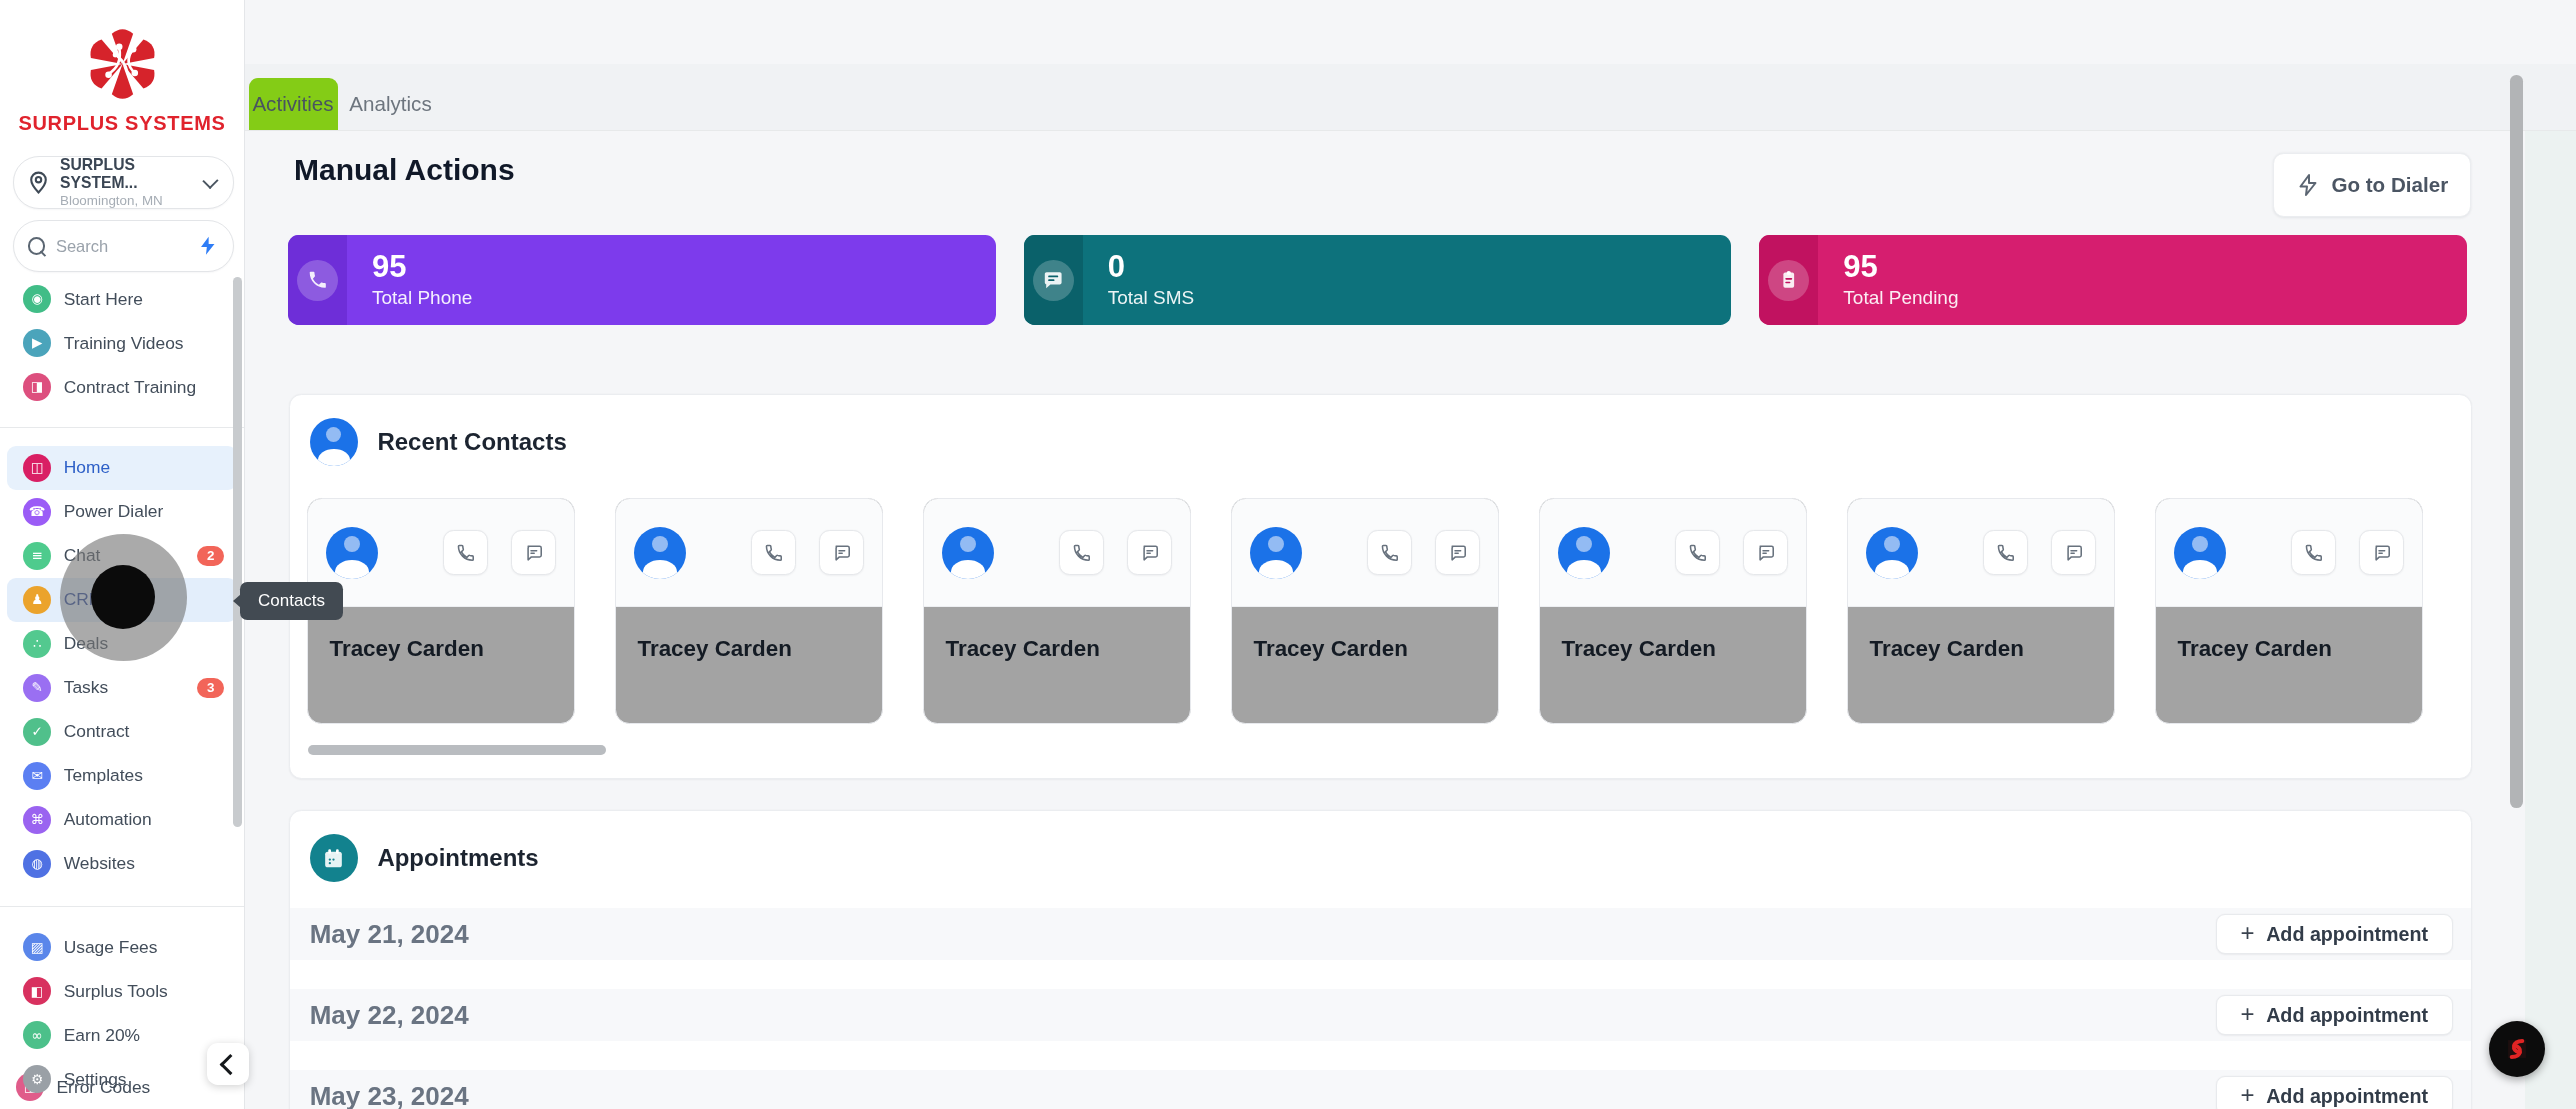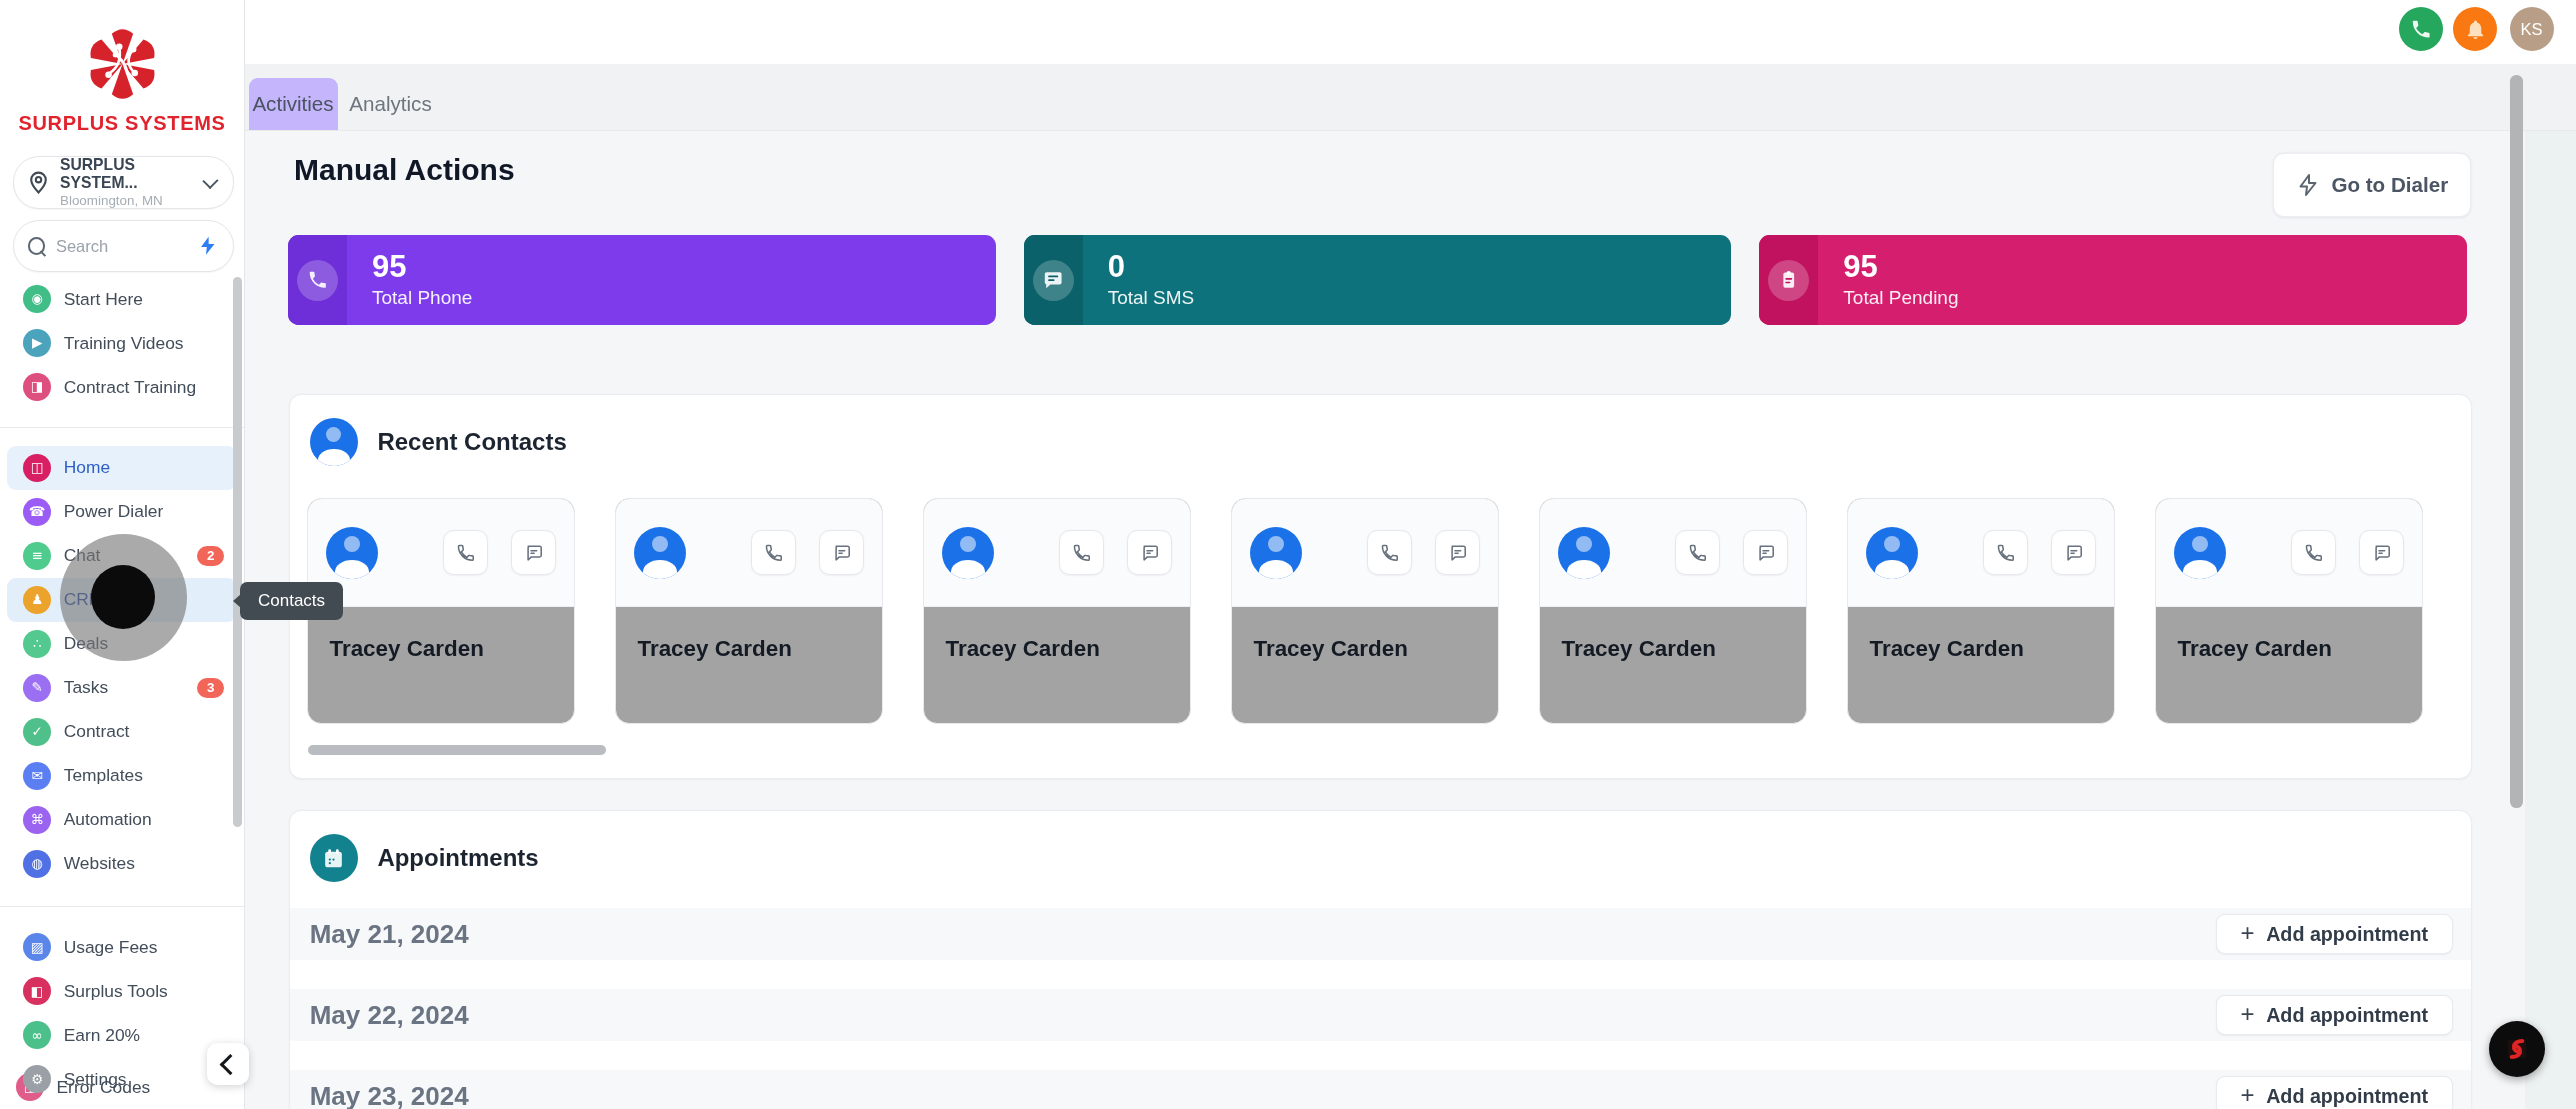--- a/index.html
+++ b/index.html
@@ -37,21 +37,21 @@
   .collapse-btn{position:absolute;left:207px;top:1043px;width:42px;height:42px;background:#fff;border-radius:10.7px;
                 box-shadow:0 1.8px 9px rgba(0,0,0,.18);z-index:40;display:flex;align-items:center;justify-content:center;}
   .collapse-glyph{width:11.6px;height:11.6px;border-left:3.2px solid #15181b;border-bottom:3.2px solid #15181b;
                   transform:rotate(45deg);margin-left:4.5px;}
 
   
   .topbar{position:absolute;left:244px;top:0;right:0;height:64px;background:#fff;}
   .tb-circle{position:absolute;top:7.2px;width:44px;height:44px;border-radius:50%;display:flex;align-items:center;justify-content:center;}
   .tabstrip{position:absolute;left:244px;top:64px;right:0;height:66px;background:#f0f2f4;border-bottom:0.9px solid #e7e9ea;}
   .tab{position:absolute;top:14.3px;height:52px;display:flex;align-items:center;justify-content:center;font-size:20.6px;}
-  .tab.active{background:#c4b5fd;border-radius:9px 9px 0 0;color:#495460;font-weight:500;}
+  .tab.active{background:#84cc16;border-radius:9px 9px 0 0;color:#495460;font-weight:500;}
   .tab.inactive{color:#6d757e;}
 
   
   .content{position:absolute;left:244px;top:131px;width:2332px;height:979px;background:#f5f6f8;}
   .h1{position:absolute;left:50px;top:21.5px;font-size:30px;font-weight:bold;color:#101828;}
   .dialer-btn{position:absolute;left:2029px;top:21.5px;width:196px;height:62px;background:#fff;border:0.9px solid #ebedf0;
               border-radius:10.7px;box-shadow:0 0.9px 2.7px rgba(16,24,40,.08);display:flex;align-items:center;justify-content:center;gap:11.6px;
               color:#5b6572;}
   .dialer-label{font-size:20.6px;font-weight:600;color:#4b5563;}
 
@@ -276,35 +276,20 @@
         </div>
     </div>
 
     <div class="sb-scroll"></div>
   </div>
 
   <div class="collapse-btn">
     <span class="collapse-glyph"></span>
   </div>
 
-  <div class="topbar">
-    <div class="tb-circle" style="right:133px;background:#25a75e;">
-      <svg width="22.4" height="22.4" viewBox="0 0 24 24">
-        <path d="M6.6 10.8c1.5 2.9 3.8 5.2 6.7 6.7l2.2-2.2c.3-.3.7-.4 1-.2 1.1.4 2.3.6 3.5.6.6 0 1 .4 1 1V20c0 .6-.4 1-1 1C10.6 21 3 13.4 3 4c0-.6.4-1 1-1h3.3c.6 0 1 .4 1 1 0 1.2.2 2.4.6 3.5.1.3 0 .7-.2 1L6.6 10.8z" fill="#fff" opacity=".92"></path>
-      </svg>
-    </div>
-    <div class="tb-circle" style="right:79px;background:#f97811;">
-      <svg width="23" height="23" viewBox="0 0 24 24">
-        <path d="M12 22c1.1 0 2-.9 2-2h-4c0 1.1.9 2 2 2zm6-6v-5c0-3.1-1.6-5.6-4.5-6.3V4c0-.8-.7-1.5-1.5-1.5S10.5 3.2 10.5 4v.7C7.6 5.4 6 7.9 6 11v5l-2 2v1h16v-1l-2-2z" fill="#ffe0bd"></path>
-      </svg>
-    </div>
-    <div class="tb-circle" style="right:22.4px;background:#b89e86;">
-      <span style="color:#fff;font-size:16.5px;">KS</span>
-    </div>
-  </div>
 
   <div class="tabstrip">
     <div class="tab active" style="left:4.5px;width:89px;">
       <span>Activities</span>
     </div>
     <div class="tab inactive" style="left:98px;width:97px;">
       <span>Analytics</span>
     </div>
   </div>
 

